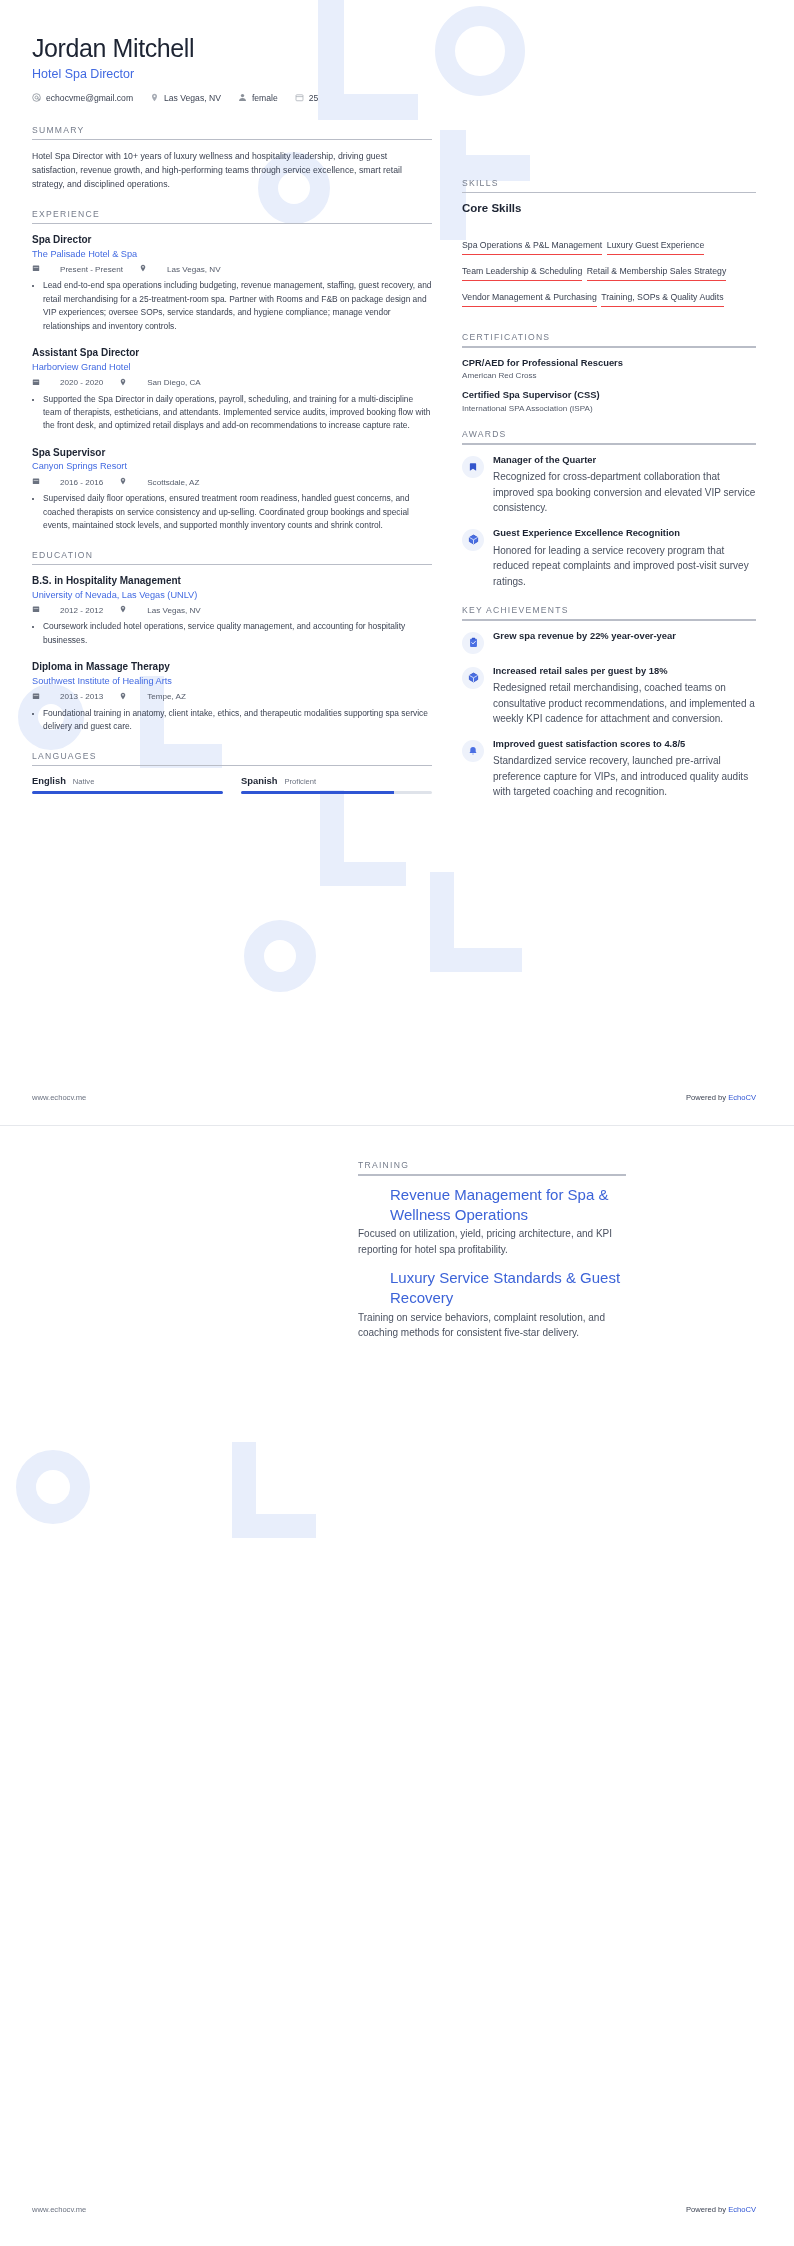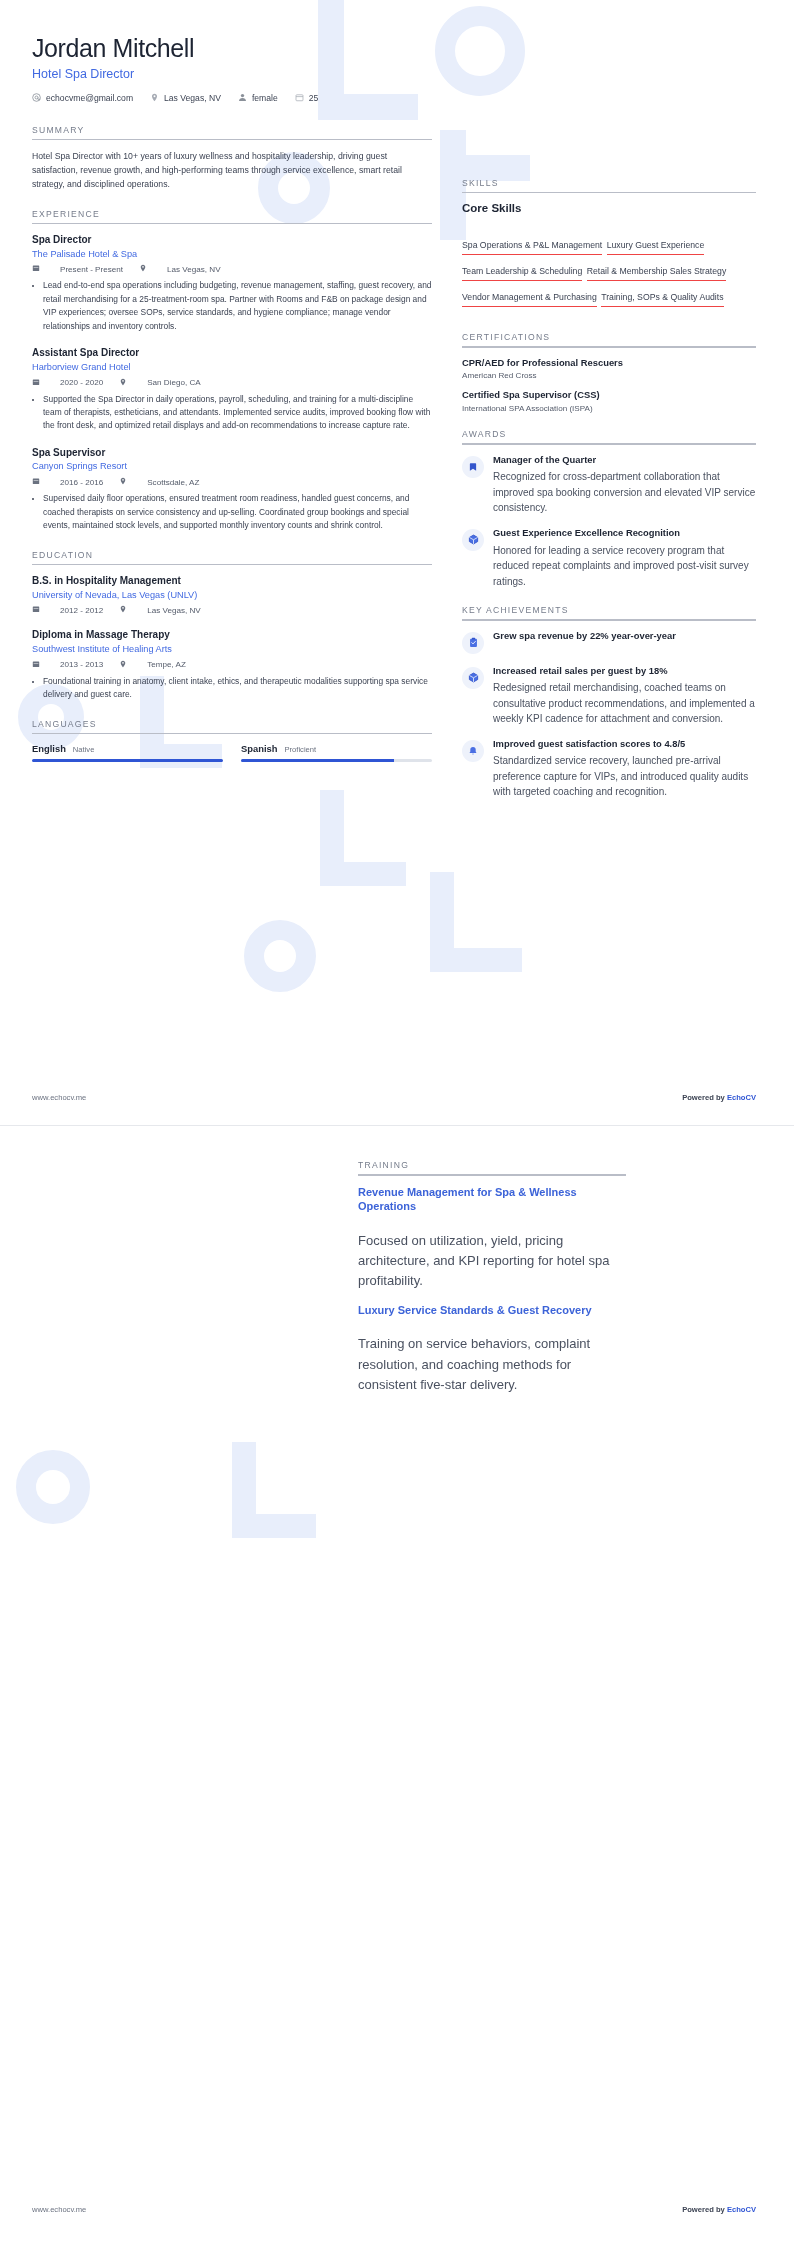--- a/index.html
+++ b/index.html
@@ -190,45 +190,46 @@
   .award-desc {
     font-size: 10px;
     color: #4a5160;
     line-height: 1.55;
     margin-top: 3px;
   }
 
   
   .train { margin-bottom: 11px; }
   .train-title {
-    font-size: 11px;
-    font-weight: bold;
+    font-size: 15px;
+    font-weight: normal;
     color: #3c63d8;
     line-height: 1.35;
+    margin-left: 32px;
   }
   .train-desc {
-    font-size: 13px;
+    font-size: 10px;
     color: #4a5160;
     line-height: 1.55;
-    margin-top: 17px;
+    margin-top: 1px;
   }
 
   
   .footer {
     position: absolute;
     left: 32px;
     right: 38px;
     display: flex;
     justify-content: space-between;
     align-items: center;
     font-size: 7.6px;
     color: #6b7280;
     z-index: 3;
   }
-  .footer .brand { font-weight: bold; color: #3c4353; }
+  .footer .brand { font-weight: normal; color: #3c4353; }
   .footer .brand span.accent { color: #2f55d4; }
   .page-divider {
     position: absolute;
     left: 0; right: 0;
     height: 1px;
     background: #e6e8ec;
     z-index: 1;
   }
 </style>
 </head>
@@ -423,20 +424,23 @@
               <span class="meta-item">
                 <span>
                   <svg width="8" height="8" viewBox="0 0 16 16" fill="#6b7280">
                       <path d="M8 1.3c-2.5 0-4.5 2-4.5 4.5 0 3.3 4.5 8.9 4.5 8.9s4.5-5.6 4.5-8.9c0-2.5-2-4.5-4.5-4.5z"></path>
                       <circle cx="8" cy="5.8" r="1.6" fill="#fff"></circle>
                     </svg>
                 </span>
                 <span>Las Vegas, NV</span>
               </span>
             </div>
+            <ul class="bullets">
+              <li>Coursework included hotel operations, service quality management, and accounting for hospitality businesses.</li>
+            </ul>
           </div>
 
           <div class="entry">
             <div class="entry-title">Diploma in Massage Therapy</div>
             <div class="entry-org">Southwest Institute of Healing Arts</div>
             <div class="entry-meta">
               <span class="meta-item">
                 <span>
                   <svg width="8" height="8" viewBox="0 0 16 16" fill="#6b7280">
                       <rect x="1.6" y="3" width="12.8" height="11" rx="1.2"></rect>

